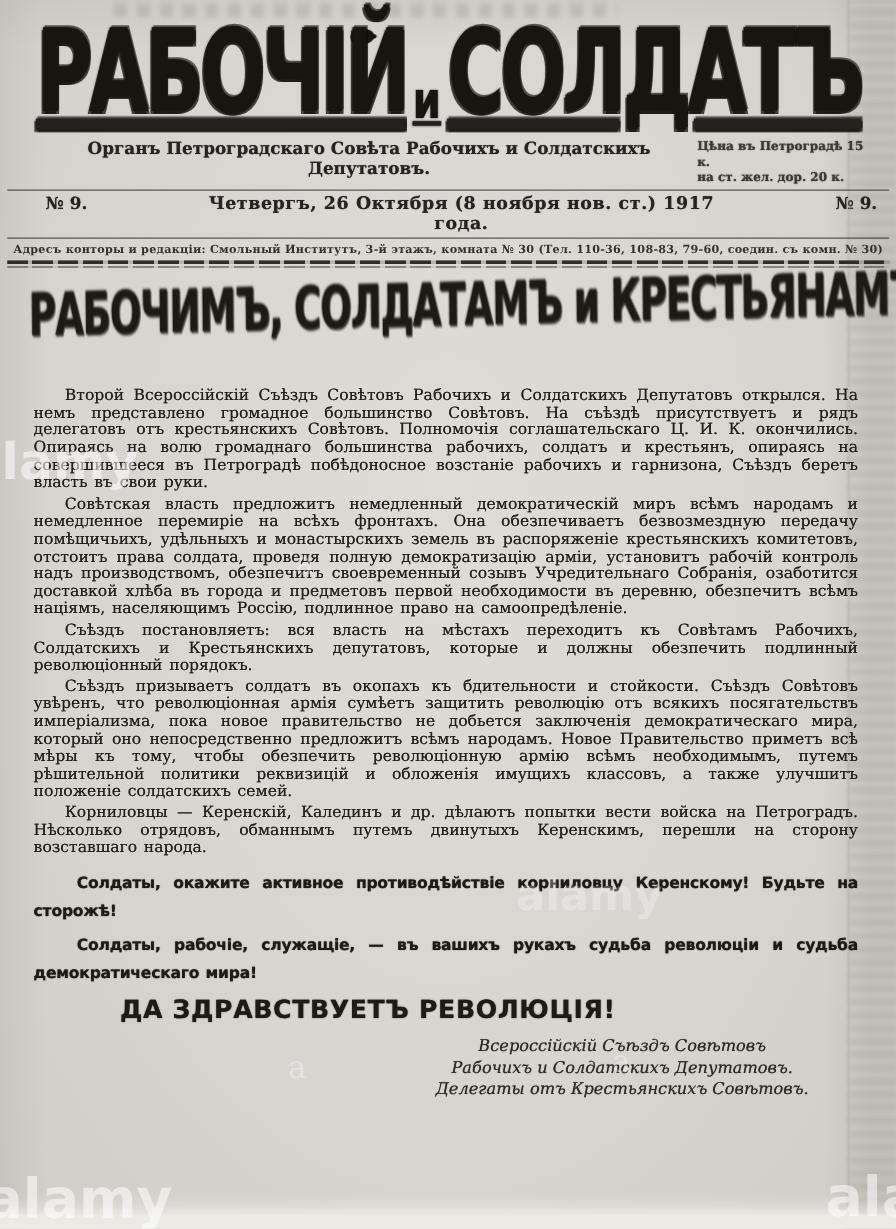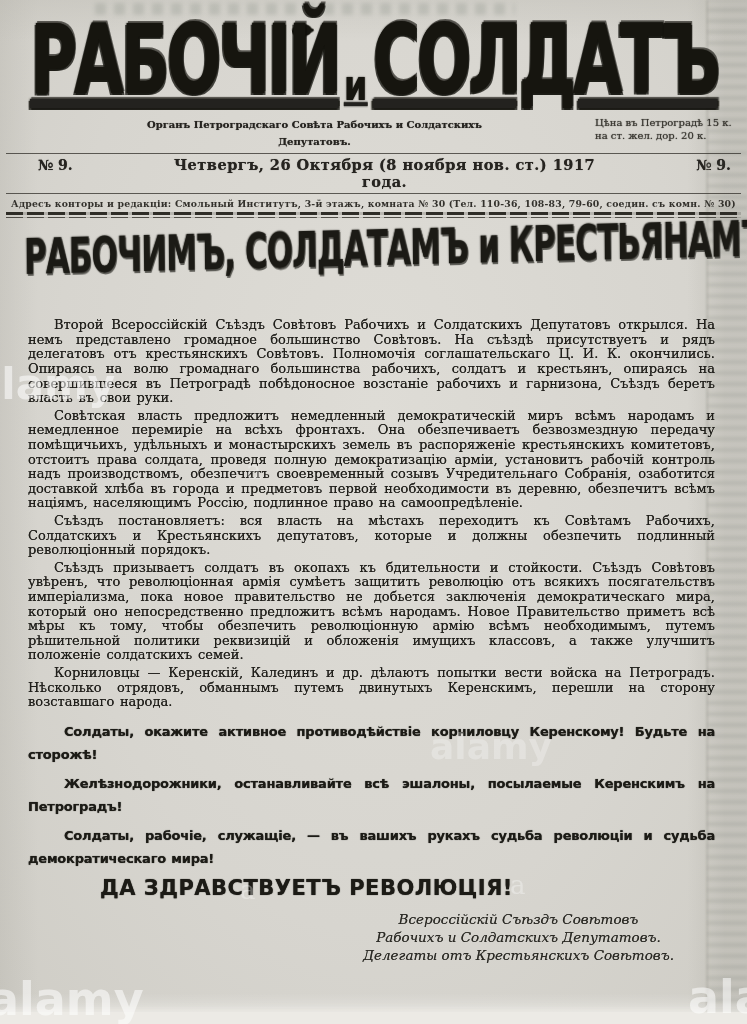--- a/index.html
+++ b/index.html
@@ -61,26 +61,26 @@
   }
   .masthead .conj{
     font-family:"DejaVu Sans", sans-serif;font-weight:bold;
     font-size:34px;color:#16150f;line-height:1;margin:0 -2px 2px -2px;
     transform:scaleY(1.25);transform-origin:50% 100%;
     text-shadow:0 0 1.4px rgba(18,17,12,0.9);
   }
   .organ-row{display:flex;align-items:flex-start;margin-top:8px;}
   .organ-block{
     flex:1;text-align:center;padding-left:34px;
-    font-weight:bold;font-size:10px;line-height:17px;color:#262420;
+    font-weight:bold;font-size:14px;line-height:17px;color:#262420;
     text-shadow:0 0 0.7px rgba(38,36,32,0.8);
   }
   .price-block{
-    width:152px;
-    font-weight:normal;font-size:10px;line-height:13px;color:#3c3a34;
+    width:152px;padding-right:14px;
+    font-weight:bold;font-size:10px;line-height:13px;color:#3c3a34;
     filter:blur(0.55px);text-shadow:0 0 1px #3c3a34;
   }
   .rule{height:0;border-top:2px solid rgba(48,46,40,0.75);margin:3px 6px 0 6px;filter:blur(0.3px);}
   .rule.thin{border-top-width:1px;}
   .issue-row{
     display:flex;align-items:baseline;margin:2px 10px 0 10px;
     font-weight:bold;color:#262420;text-shadow:0 0 0.7px rgba(38,36,32,0.8);
   }
   .issue-row .no-left{width:120px;font-size:14px;padding-left:28px;}
   .issue-row .date{flex:1;text-align:center;font-size:14.5px;letter-spacing:0.5px;}
@@ -199,21 +199,20 @@
   <div class="body-text">
     <p>Второй Всероссійскій Съѣздъ Совѣтовъ Рабочихъ и Солдатскихъ Депутатовъ открылся. На немъ представлено громадное большинство Совѣтовъ. На съѣздѣ присутствуетъ и рядъ делегатовъ отъ крестьянскихъ Совѣтовъ. Полномочія соглашательскаго Ц. И. К. окончились. Опираясь на волю громаднаго большинства рабочихъ, солдатъ и крестьянъ, опираясь на совершившееся въ Петроградѣ побѣдоносное возстаніе рабочихъ и гарнизона, Съѣздъ беретъ власть въ свои руки.</p>
     <p>Совѣтская власть предложитъ немедленный демократическій миръ всѣмъ народамъ и немедленное перемиріе на всѣхъ фронтахъ. Она обезпечиваетъ безвозмездную передачу помѣщичьихъ, удѣльныхъ и монастырскихъ земель въ распоряженіе крестьянскихъ комитетовъ, отстоитъ права солдата, проведя полную демократизацію арміи, установитъ рабочій контроль надъ производствомъ, обезпечитъ своевременный созывъ Учредительнаго Собранія, озаботится доставкой хлѣба въ города и предметовъ первой необходимости въ деревню, обезпечитъ всѣмъ націямъ, населяющимъ Россію, подлинное право на самоопредѣленіе.</p>
     <p>Съѣздъ постановляетъ: вся власть на мѣстахъ переходитъ къ Совѣтамъ Рабочихъ, Солдатскихъ и Крестьянскихъ депутатовъ, которые и должны обезпечить подлинный революціонный порядокъ.</p>
     <p>Съѣздъ призываетъ солдатъ въ окопахъ къ бдительности и стойкости. Съѣздъ Совѣтовъ увѣренъ, что революціонная армія сумѣетъ защитить революцію отъ всякихъ посягательствъ имперіализма, пока новое правительство не добьется заключенія демократическаго мира, который оно непосредственно предложитъ всѣмъ народамъ. Новое Правительство приметъ всѣ мѣры къ тому, чтобы обезпечить революціонную армію всѣмъ необходимымъ, путемъ рѣшительной политики реквизицій и обложенія имущихъ классовъ, а также улучшитъ положеніе солдатскихъ семей.</p>
     <p>Корниловцы — Керенскій, Калединъ и др. дѣлаютъ попытки вести войска на Петроградъ. Нѣсколько отрядовъ, обманнымъ путемъ двинутыхъ Керенскимъ, перешли на сторону возставшаго народа.</p>
   </div>
 
   <div class="appeals">
     <p>Солдаты, окажите активное противодѣйствіе корниловцу Керенскому! Будьте на сторожѣ!</p>
-    <p>Желѣзнодорожники, останавливайте всѣ эшалоны, посылаемые Керенскимъ на Петроградъ!</p>
     <p>Солдаты, рабочіе, служащіе, — въ вашихъ рукахъ судьба революціи и судьба демократическаго мира!</p>
   </div>
 
   <div class="slogan">ДА ЗДРАВСТВУЕТЪ РЕВОЛЮЦІЯ!</div>
 
   <div class="signature">
     <div>Всероссійскій Съѣздъ Совѣтовъ</div>
     <div>Рабочихъ и Солдатскихъ Депутатовъ.</div>
     <div>Делегаты отъ Крестьянскихъ Совѣтовъ.</div>
   </div>

